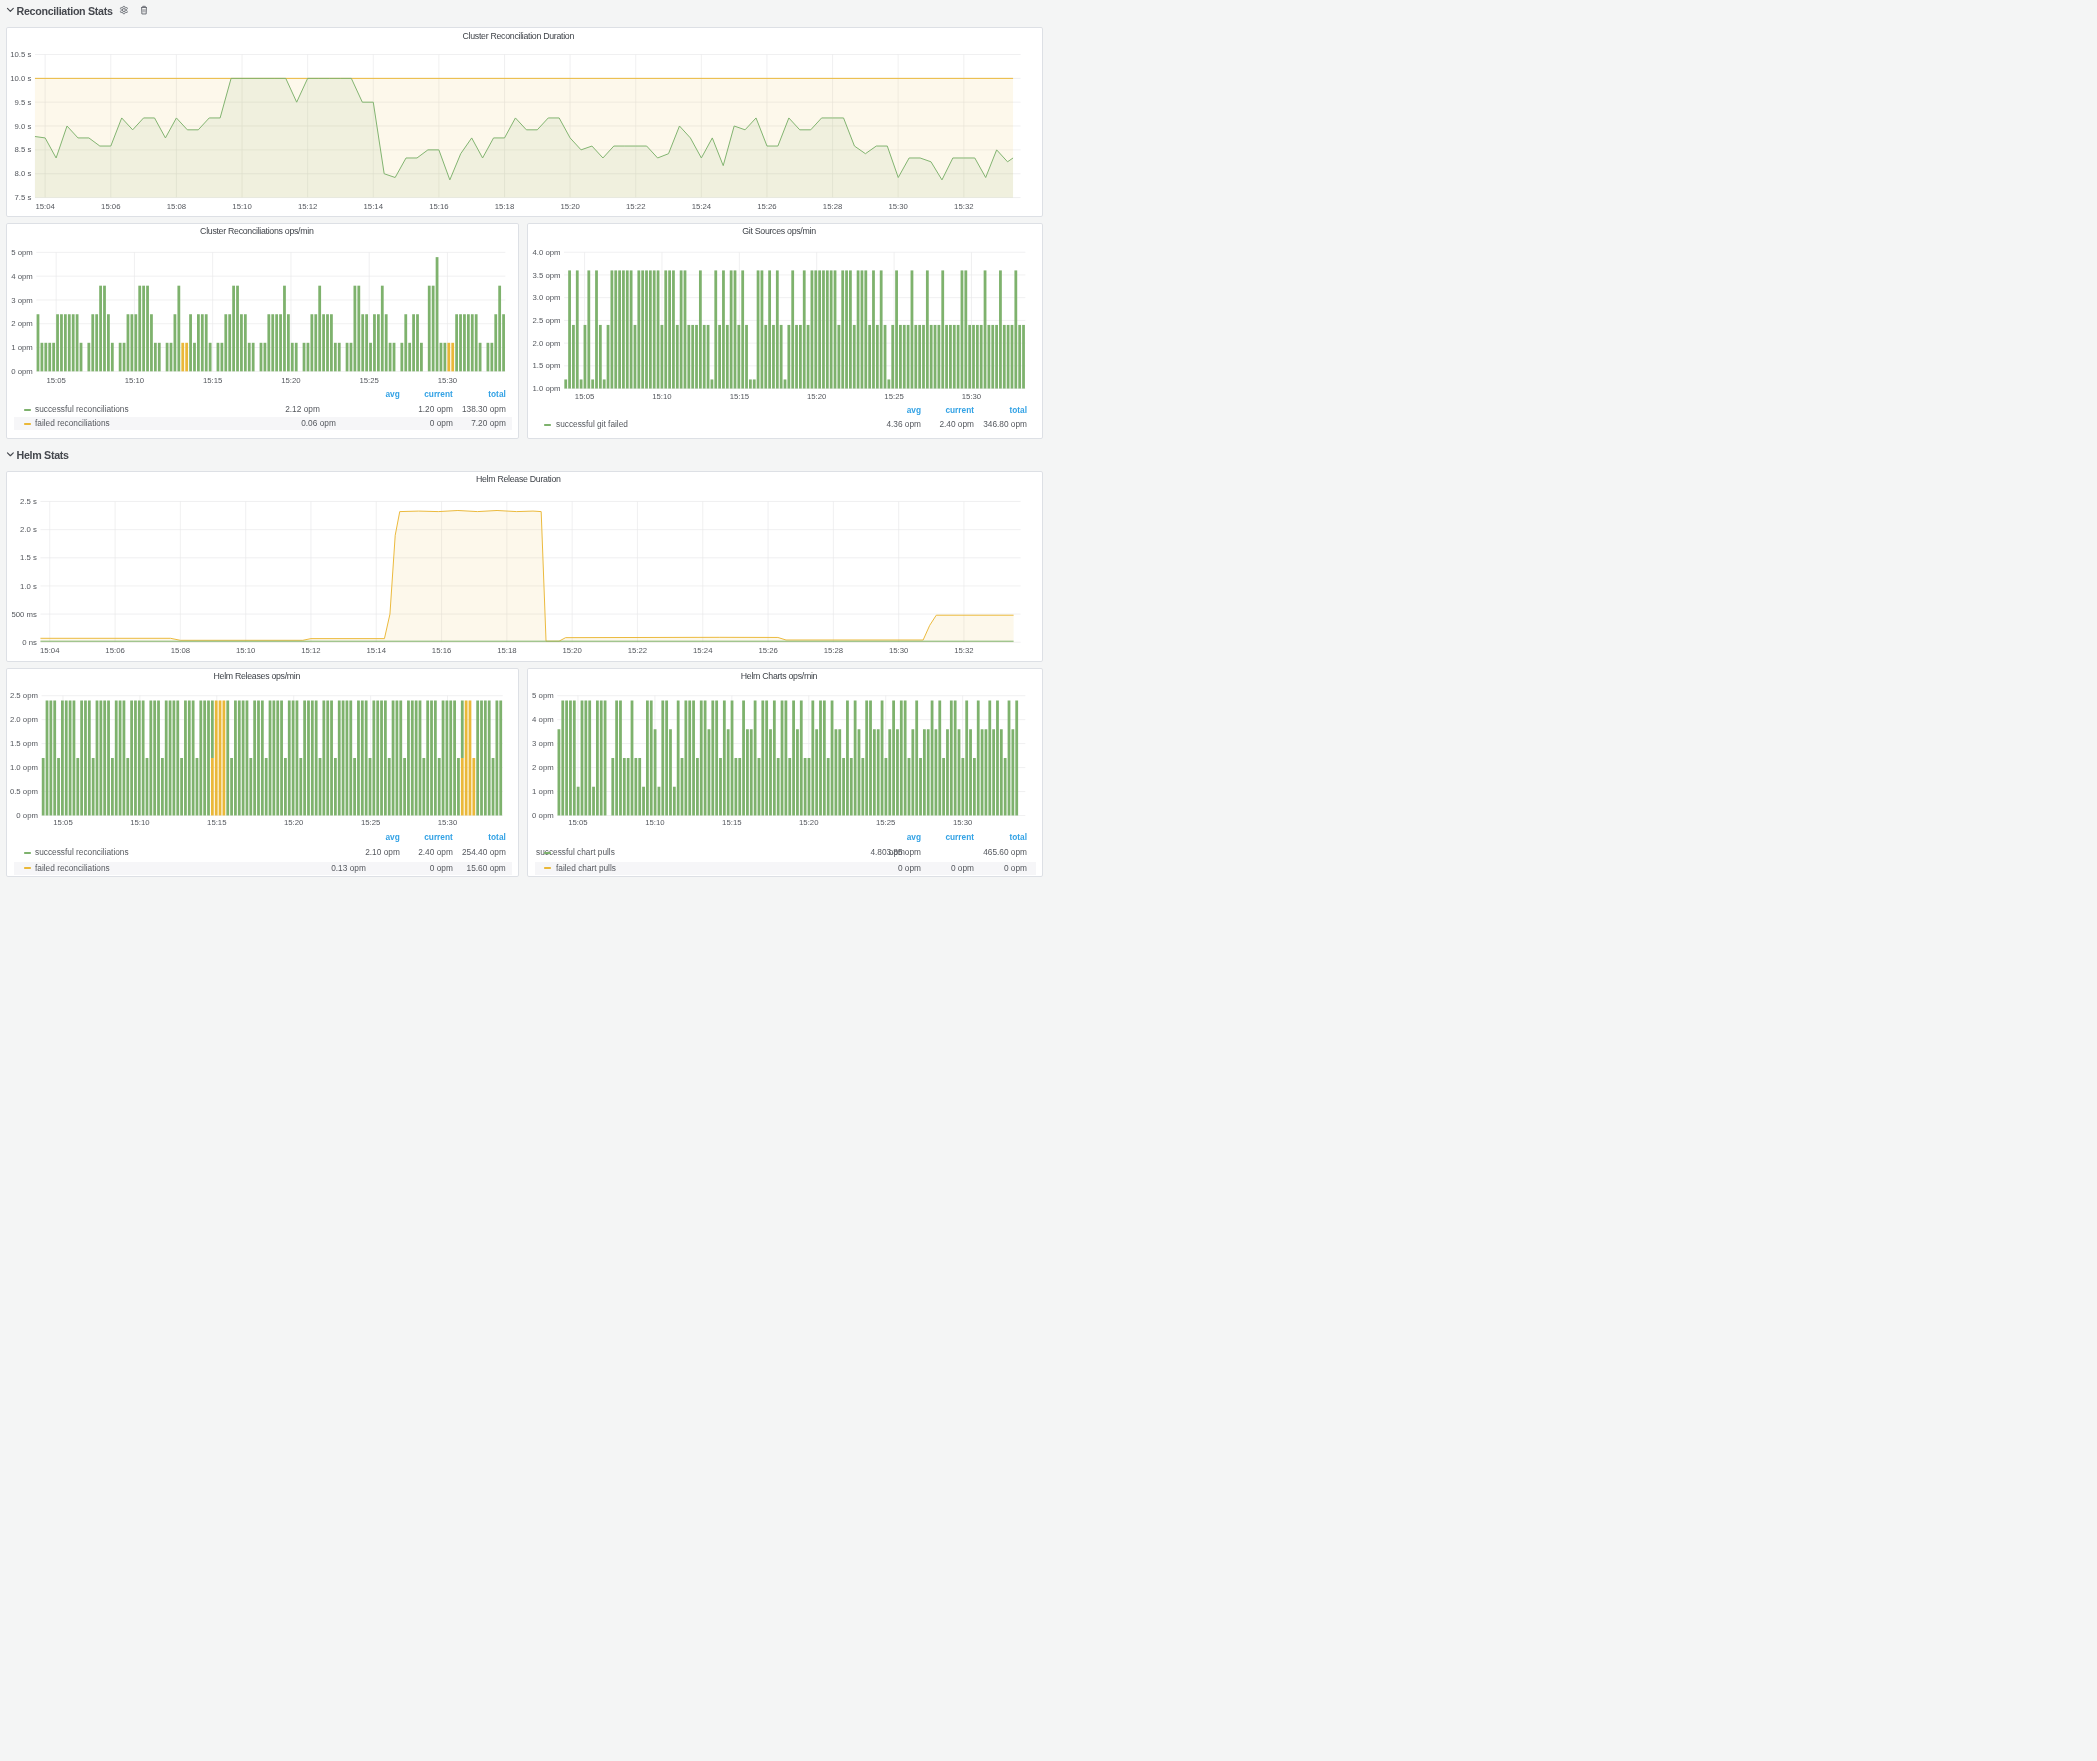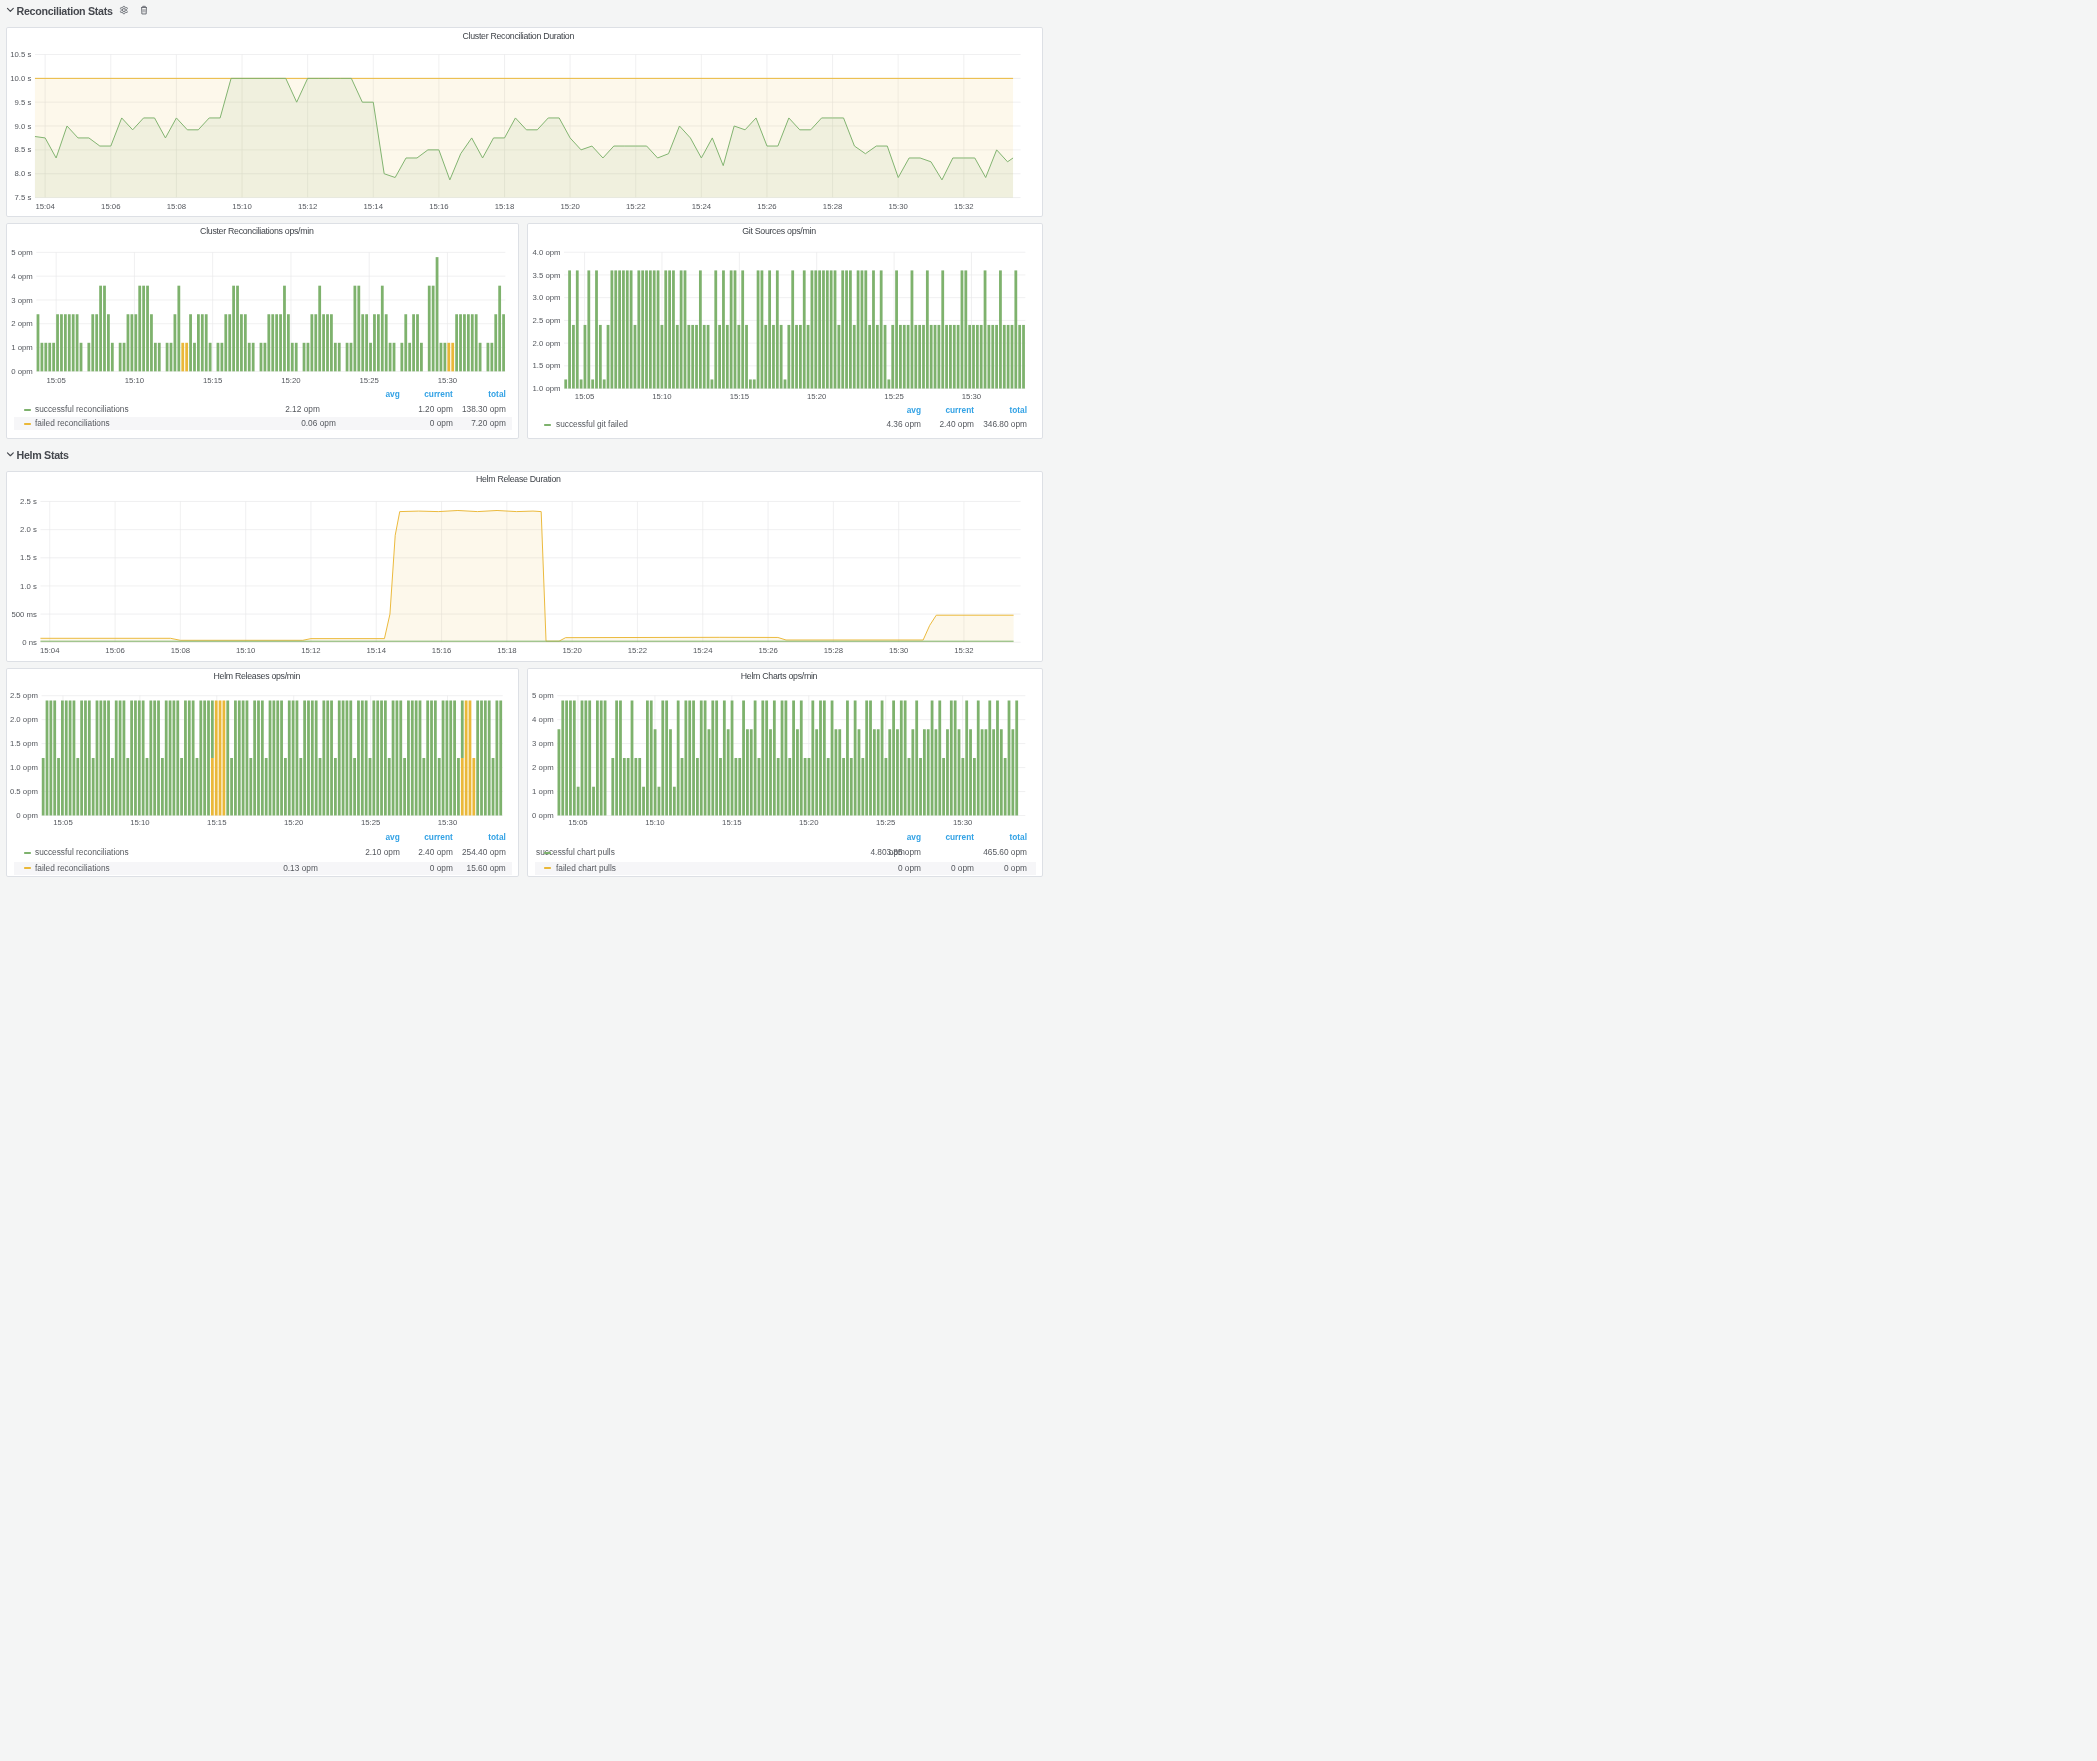--- a/index.html
+++ b/index.html
@@ -728,21 +728,21 @@
 <div class="lgh" style="left:5.8px;top:832px;width:447px">current</div>
 <div class="lgh" style="left:5.8px;top:832px;width:500px">total</div>
 <div class="icon" style="left:24px;top:852px;background:#7eb26d"></div>
 <div class="lg" style="left:35px;top:847px">successful reconciliations</div>
 <div class="lgv" style="left:5.8px;top:847px;width:394px">2.10 opm</div>
 <div class="lgv" style="left:5.8px;top:847px;width:447px">2.40 opm</div>
 <div class="lgv" style="left:5.8px;top:847px;width:500px">254.40 opm</div>
 <div class="strip" style="left:14.3px;top:862px;width:498px;height:13.3px"></div>
 <div class="icon" style="left:24px;top:867px;background:#eab839"></div>
 <div class="lg" style="left:35px;top:863px">failed reconciliations</div>
-<div class="lgv" style="left:5.8px;top:863px;width:312px">0.13 opm</div>
+<div class="lgv" style="left:5.8px;top:863px;width:360px">0.13 opm</div>
 <div class="lgv" style="left:5.8px;top:863px;width:447px">0 opm</div>
 <div class="lgv" style="left:5.8px;top:863px;width:500px">15.60 opm</div>
 <div class="lgh" style="left:527px;top:832px;width:394px">avg</div>
 <div class="lgh" style="left:527px;top:832px;width:447px">current</div>
 <div class="lgh" style="left:527px;top:832px;width:500px">total</div>
 <div class="icon" style="left:544px;top:852px;background:#7eb26d"></div>
 <div class="lg" style="left:536px;top:847px">successful chart pulls</div>
 <div class="lgv" style="left:527px;top:847px;width:394px">3.85 opm</div>
 <div class="lgv" style="left:527px;top:847px;width:378px">4.80 opm</div>
 <div class="lgv" style="left:527px;top:847px;width:500px">465.60 opm</div>

